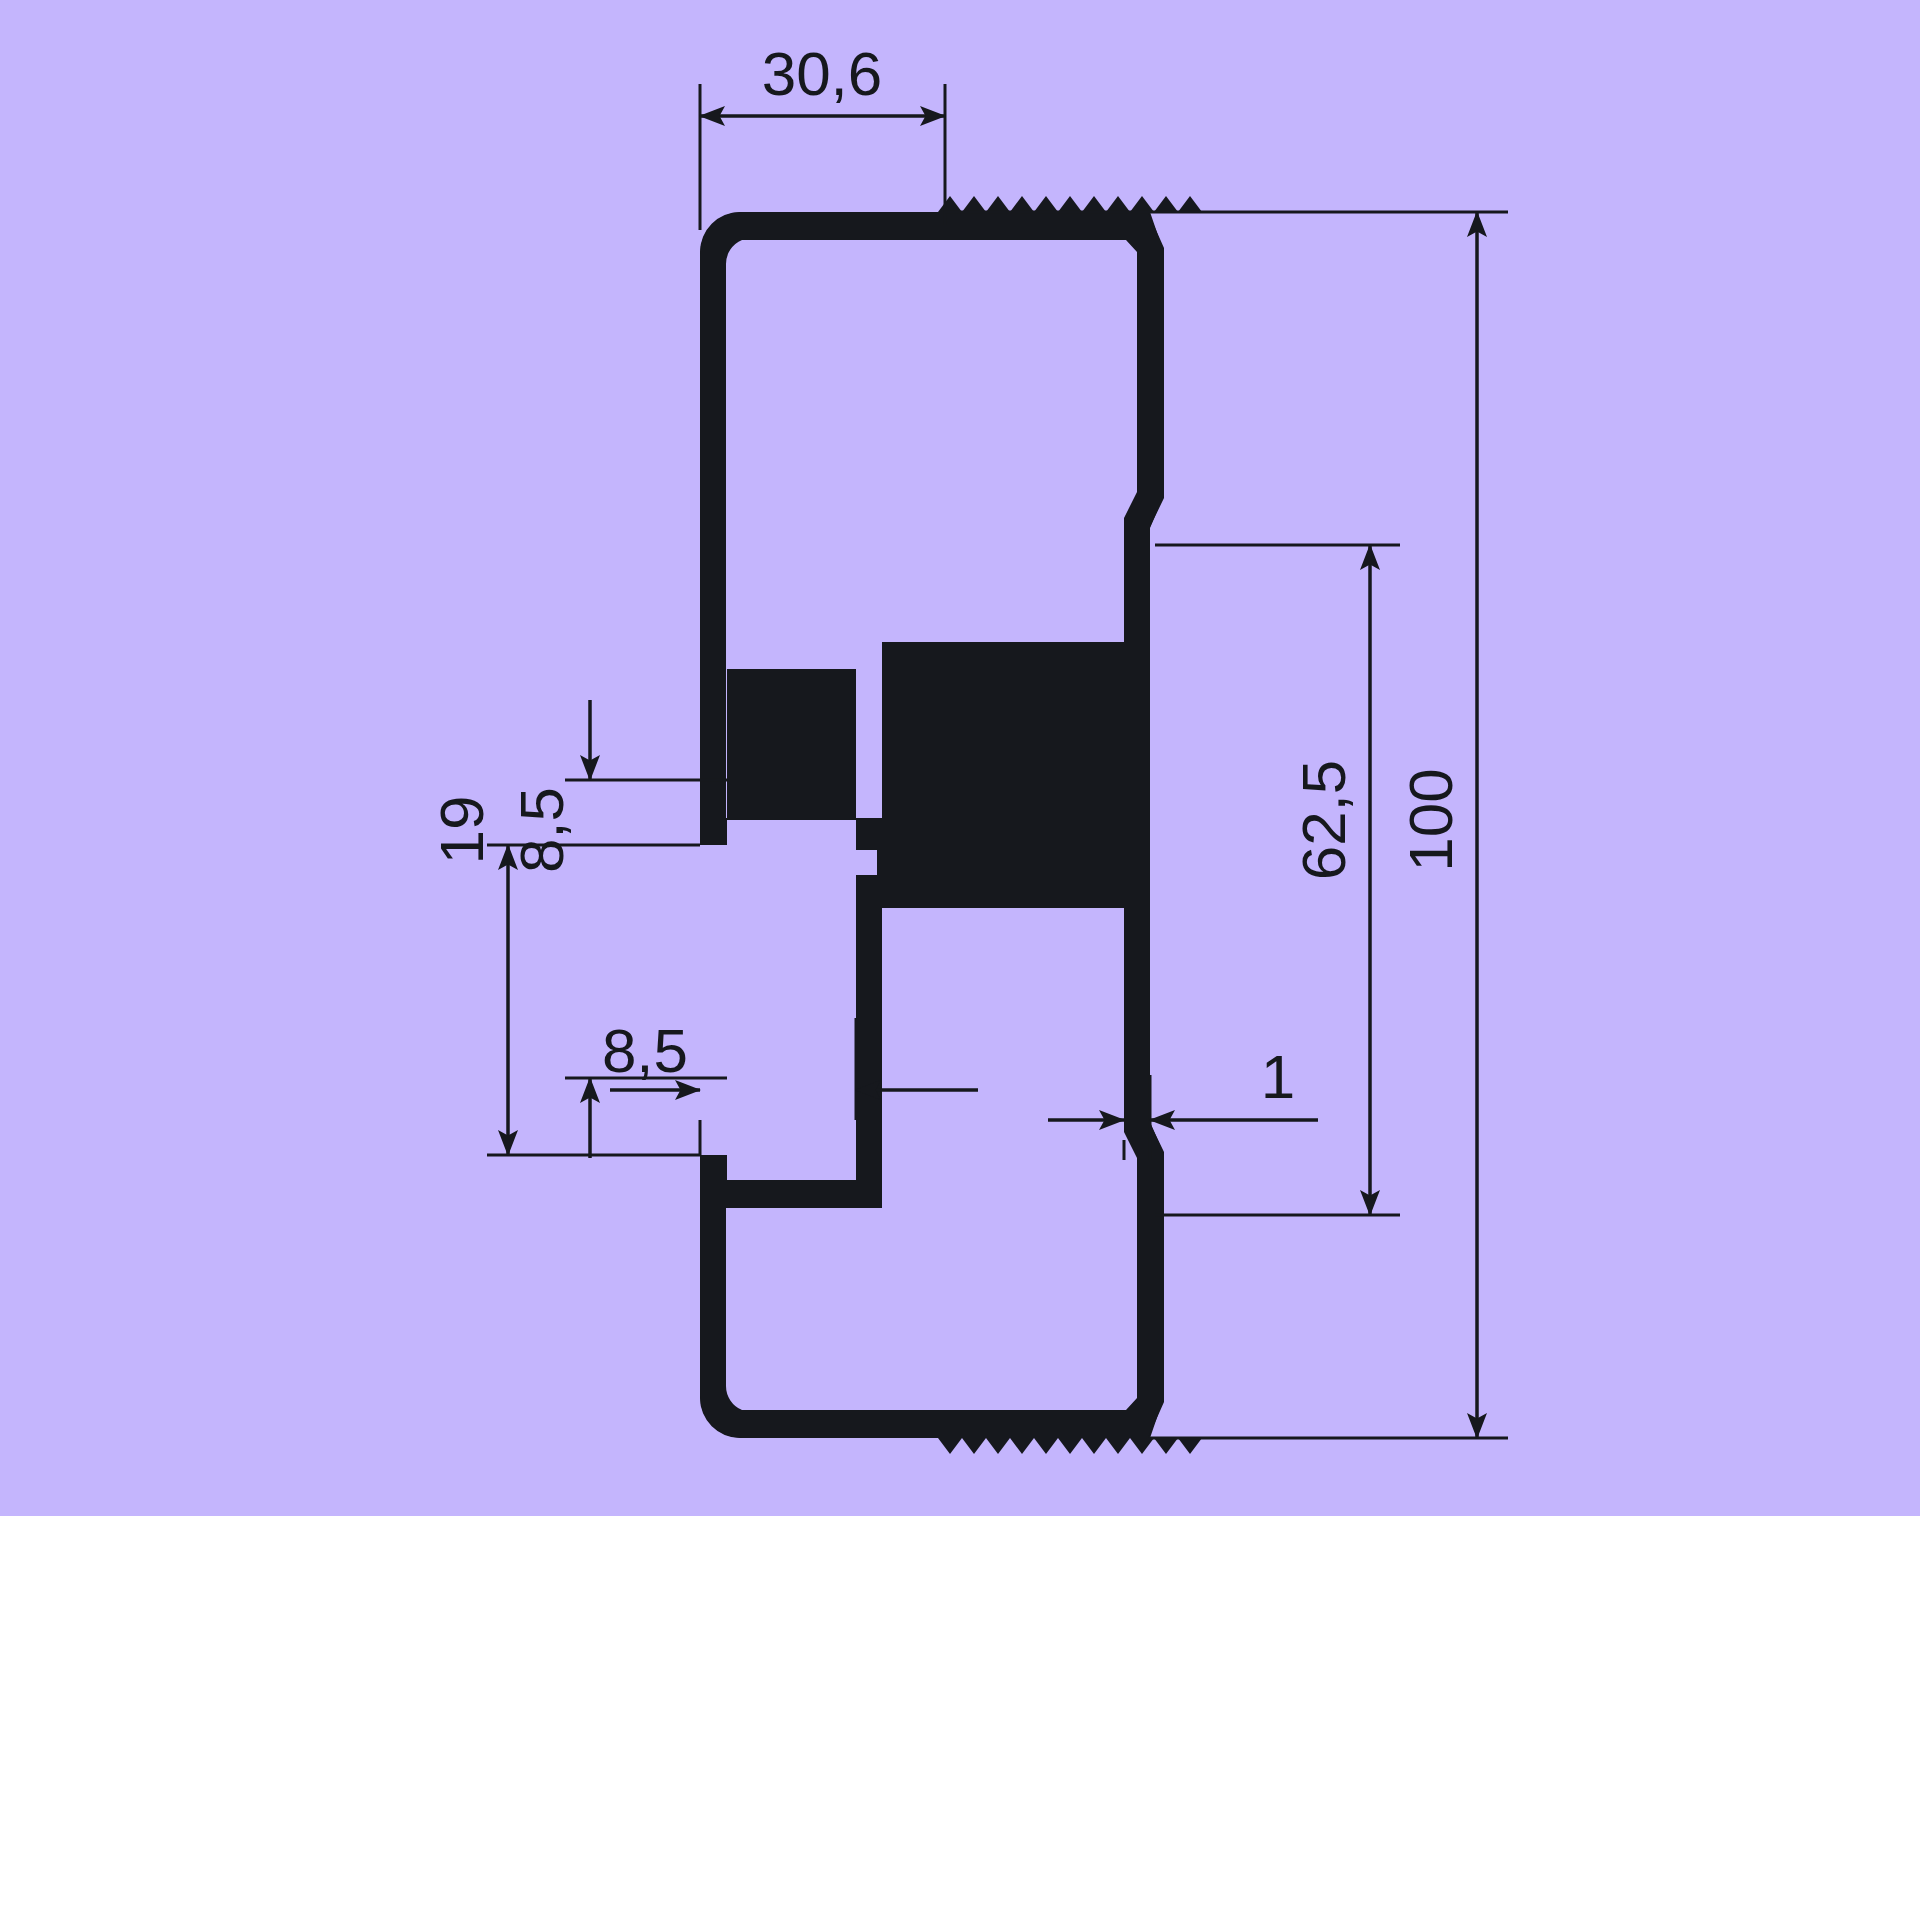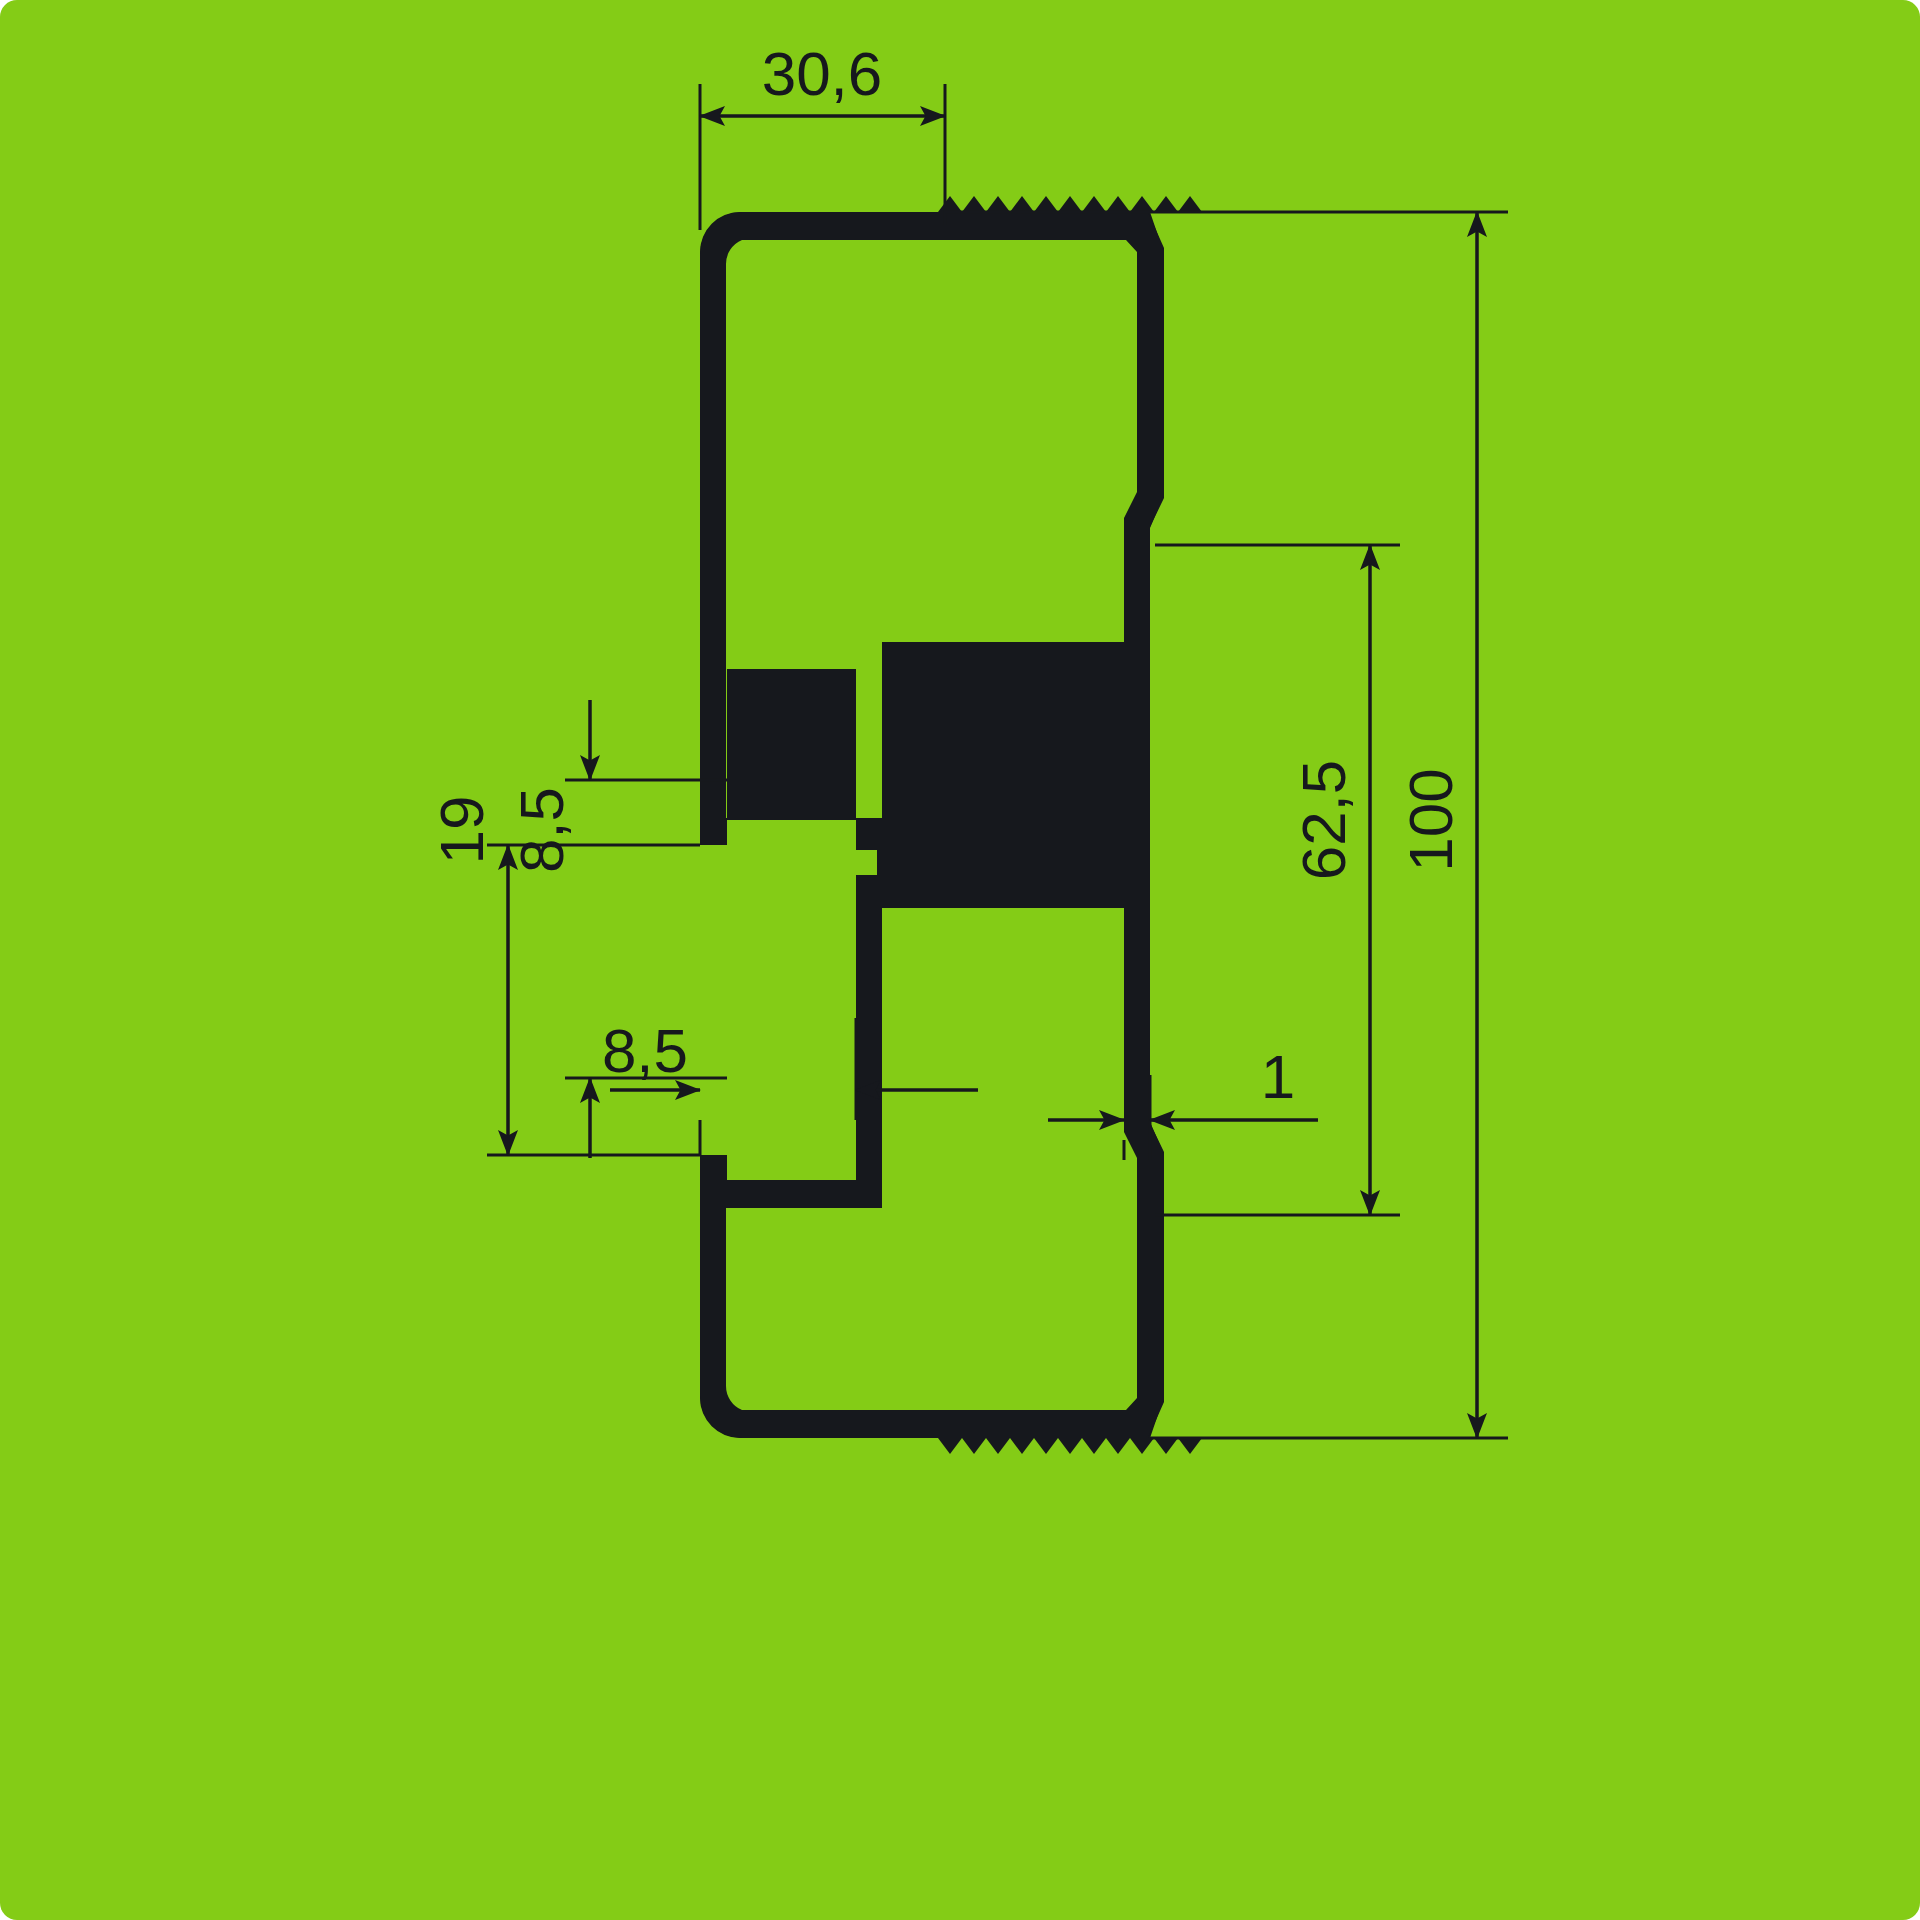--- a/index.html
+++ b/index.html
@@ -1,17 +1,17 @@
 <!DOCTYPE html>
 <html><head>
 <meta charset="utf-8">
 <style>
   html,body{margin:0;padding:0;background:#ffffff;}
   body{width:1920px;height:1920px;font-family:"Liberation Sans",sans-serif;overflow:hidden;}
-  #stage{position:relative;width:1920px;height:1920px;background:#84cc16;border-radius:17px;}
+  #stage{position:relative;width:1920px;height:1516px;background:#c4b5fd;}
   svg#drawing{position:absolute;left:0;top:0;width:1920px;height:1920px;display:block;}
   .dimtext{font-family:"Liberation Sans",sans-serif;font-size:62px;fill:#16181d;letter-spacing:0px;}
 </style>
 </head>
 <body>
 
 <div id="stage">
 
 <svg id="drawing" viewBox="0 0 1920 1920">
   <defs>

